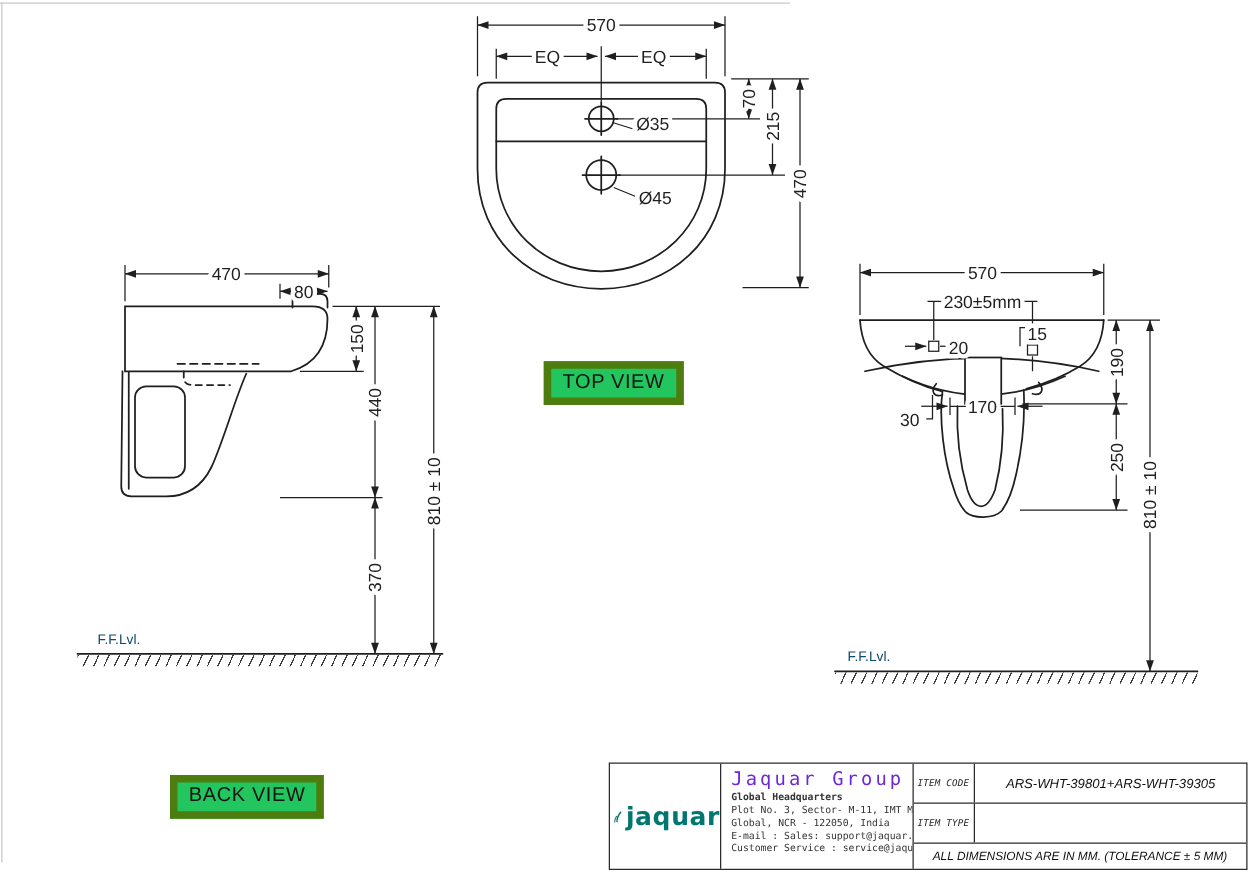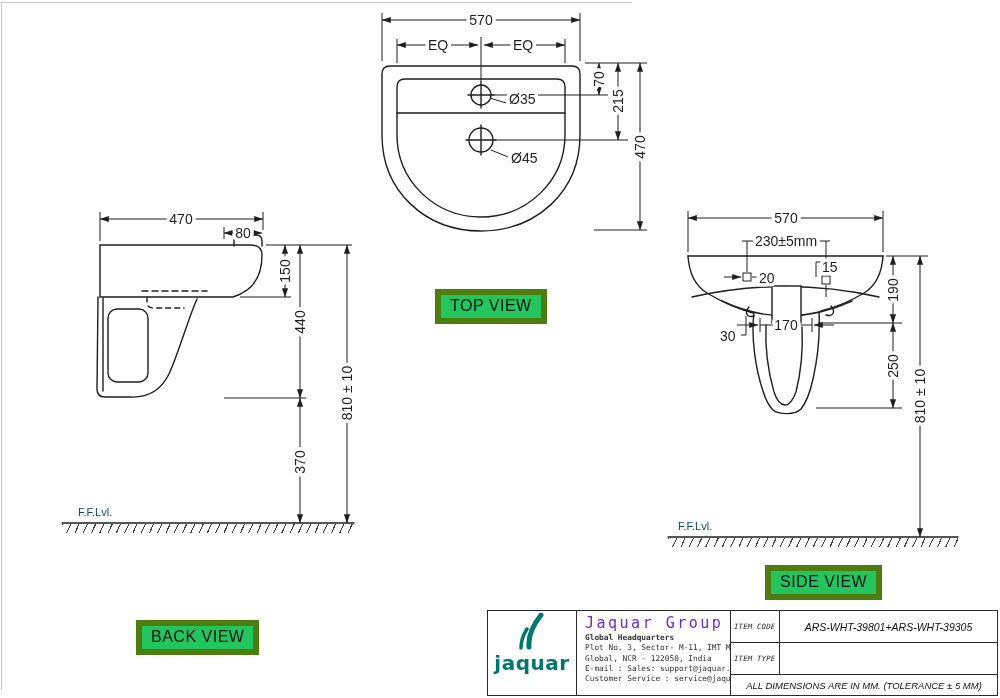--- a/index.html
+++ b/index.html
@@ -11,22 +11,22 @@
   svg.draw text{font-family:"Liberation Sans",sans-serif;font-size:14px;fill:#1f1f1f;stroke:none;}
   svg.draw text.halo{stroke:#ffffff;stroke-width:7px;paint-order:stroke;stroke-linejoin:round;}
   .viewlabel{position:absolute;border:6px solid #4d7c0f;background:#22c55e;padding:2px 9px 3px 9px;
              font-size:16px;letter-spacing:.5px;color:#141414;white-space:nowrap;}
   .ffl{position:absolute;font-size:11px;color:#0c4a6e;white-space:nowrap;}
   .hatch{position:absolute;height:9px;
          background:repeating-linear-gradient(115deg,#3c3c3c 0 1px,transparent 1px 7.5px);}
   
   .tblock{position:absolute;left:487px;top:610px;width:511px;height:86px;border:1.5px solid #2b2b2b;
           display:flex;box-sizing:border-box;background:#fff;}
-  .tb-logo{width:88px;box-sizing:border-box;display:flex;flex-direction:column;align-items:center;
-           justify-content:flex-start;padding-top:2px;}
+  .tb-logo{width:88px;box-sizing:border-box;display:flex;flex-direction:row;align-items:center;
+           justify-content:center;padding-top:2px;}
   .tb-logo .word{font-family:"DejaVu Sans",sans-serif;font-weight:bold;font-size:20px;color:#00776e;
                  letter-spacing:.5px;margin-top:-2px;}
   .tb-co{flex:1;box-sizing:border-box;border-left:1.5px solid #2b2b2b;padding:3px 6px 2px 8px;overflow:hidden;}
   .tb-co .name{font-family:"DejaVu Sans Mono",monospace;font-size:15px;letter-spacing:2.5px;
                color:#6d28d9;margin:0 0 1px 0;white-space:nowrap;}
   .tb-co .hq{font-family:"DejaVu Sans Mono",monospace;font-size:8.5px;font-weight:bold;color:#222;}
   .tb-co .ln{font-family:"DejaVu Sans Mono",monospace;font-size:7.8px;color:#333;line-height:1.32;white-space:nowrap;}
   .tb-items{width:267px;box-sizing:border-box;border-left:1.5px solid #2b2b2b;display:flex;flex-direction:column;font-style:italic;}
   .tb-row{flex:1;display:flex;border-bottom:1px solid #2b2b2b;min-height:0;}
   .tb-row .lbl{width:49px;box-sizing:border-box;border-right:1px solid #2b2b2b;
@@ -165,21 +165,20 @@
   </svg>
 
   <div class="hatch" style="left:62px;top:524px;width:292px;"></div>
   <div class="hatch" style="left:668px;top:538px;width:290px;"></div>
 
   <div class="ffl" style="left:78px;top:506px;">F.F.Lvl.</div>
   <div class="ffl" style="left:678px;top:520px;">F.F.Lvl.</div>
 
   <div class="viewlabel" style="left:435px;top:289px;">TOP VIEW</div>
   <div class="viewlabel" style="left:136px;top:620px;">BACK VIEW</div>
-  <div class="viewlabel" style="left:765px;top:565px;">SIDE VIEW</div>
 
   <div class="tblock">
     <div class="tb-logo">
       <svg width="54" height="40" viewBox="0 0 54 40">
         <path d="M36,2 C28,12 23,22 24,34" stroke="#00776e" stroke-width="5" fill="none" stroke-linecap="round"></path>
         <path d="M22,16 C18,22 16,28 16,35" stroke="#00776e" stroke-width="3.5" fill="none" stroke-linecap="round"></path>
       </svg>
       <div class="word">jaquar</div>
     </div>
     <div class="tb-co">

